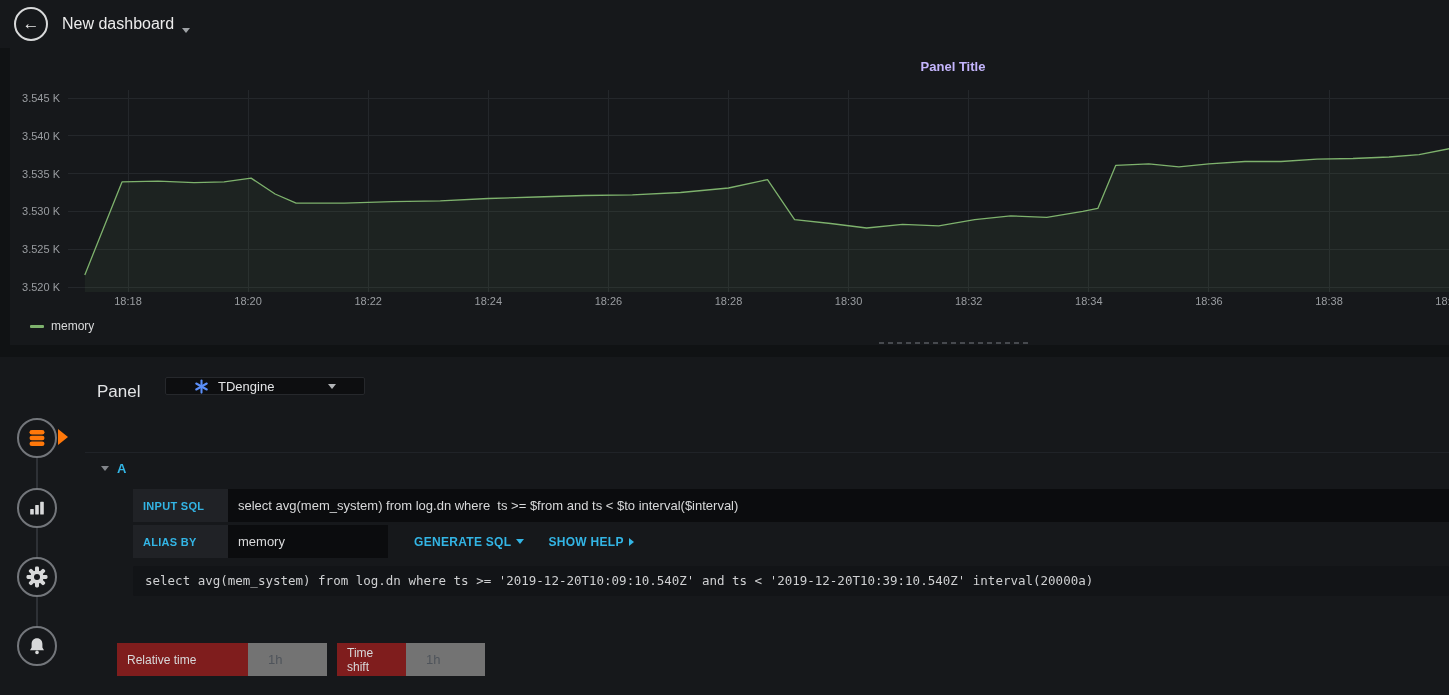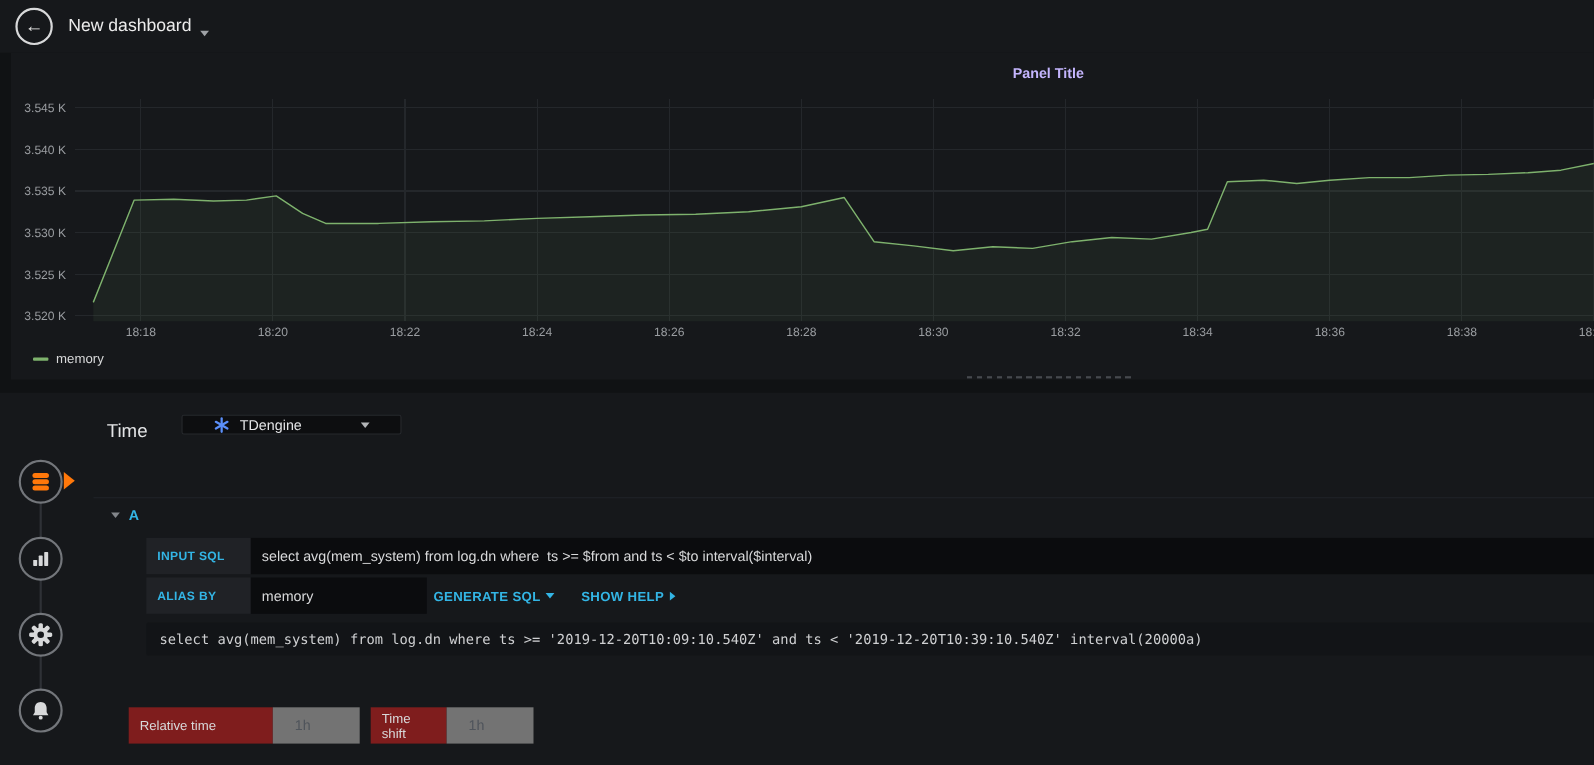--- a/index.html
+++ b/index.html
@@ -39,21 +39,21 @@
   .ref-caret{width:0;height:0;border-left:4px solid transparent;border-right:4px solid transparent;border-top:5px solid #82858a;cursor:pointer}
   .ref-id{color:#33b5e5;font-size:13px;font-weight:700;cursor:pointer}
 
   .form-row{position:absolute;display:flex;height:33px}
   .row-input-sql{left:133px;top:489px;width:1316px}
   .row-alias{left:133px;top:525px}
   .form-label{min-width:95px;background:#202226;color:#33b5e5;font-size:11px;font-weight:700;letter-spacing:.3px;display:flex;align-items:center;padding:0 10px}
   .form-input{background:#0b0c0e;border:none;outline:none;color:#d8d9da;font-size:13px;padding:0 10px;height:33px;font-family:inherit}
   .input-sql{flex:1}
   .input-alias{width:160px}
-  .link-btn{display:flex;align-items:center;gap:5px;color:#33b5e5;font-size:12px;font-weight:700;background:none;border:none;cursor:pointer;margin-left:6px;font-family:inherit;letter-spacing:.3px}
+  .link-btn{display:flex;align-items:center;gap:5px;color:#33b5e5;font-size:12px;font-weight:700;background:none;border:none;cursor:pointer;margin-left:26px;font-family:inherit;letter-spacing:.3px}
   .link-btn.second{margin-left:24px}
   .btn-caret-down{width:0;height:0;border-left:4px solid transparent;border-right:4px solid transparent;border-top:5px solid #33b5e5}
   .btn-caret-right{width:0;height:0;border-top:4px solid transparent;border-bottom:4px solid transparent;border-left:5px solid #33b5e5}
 
   .sql-preview{position:absolute;left:133px;top:566px;width:1316px;height:30px;line-height:30px;background:#121417;border-radius:2px;padding:0 12px;font-family:"DejaVu Sans Mono","Liberation Mono",monospace;font-size:12.5px;color:#cfd0d2;white-space:nowrap;overflow:hidden}
 
   .time-row{position:absolute;left:117px;top:643px;display:flex;height:33px}
   .opt-label{background:#7f1d1d;color:#d8d9da;font-size:12px;font-weight:400;display:flex;align-items:center;padding:0 10px}
   .lbl-relative{width:131px}
   .lbl-shift{width:69px}
@@ -159,21 +159,21 @@
     </g>
   </svg>
 </div>
 <div class="tab" style="top:626px">
   <svg width="20" height="20" viewBox="0 0 20 20">
     <path d="M10 2.2 C6.6 2.2 4.6 4.8 4.6 8 l0 3.6 -1.6 2.6 14 0 -1.6 -2.6 0 -3.6 C15.4 4.8 13.4 2.2 10 2.2 Z" fill="#d8d9da"></path>
     <circle cx="10" cy="16.4" r="1.8" fill="#d8d9da"></circle>
   </svg>
 </div>
 
-<div class="query-title">Time</div>
+<div class="query-title">Panel</div>
 <div class="ds-picker">
   <svg width="15" height="15" viewBox="0 0 16 16">
     <g stroke="#5b8ff9" stroke-width="2.2" stroke-linecap="round">
       <line x1="8" y1="1.5" x2="8" y2="14.5"></line>
       <line x1="2.4" y1="4.8" x2="13.6" y2="11.2"></line>
       <line x1="2.4" y1="11.2" x2="13.6" y2="4.8"></line>
     </g>
   </svg>
   <span class="ds-name">TDengine</span>
   <span class="caret-down"></span>

